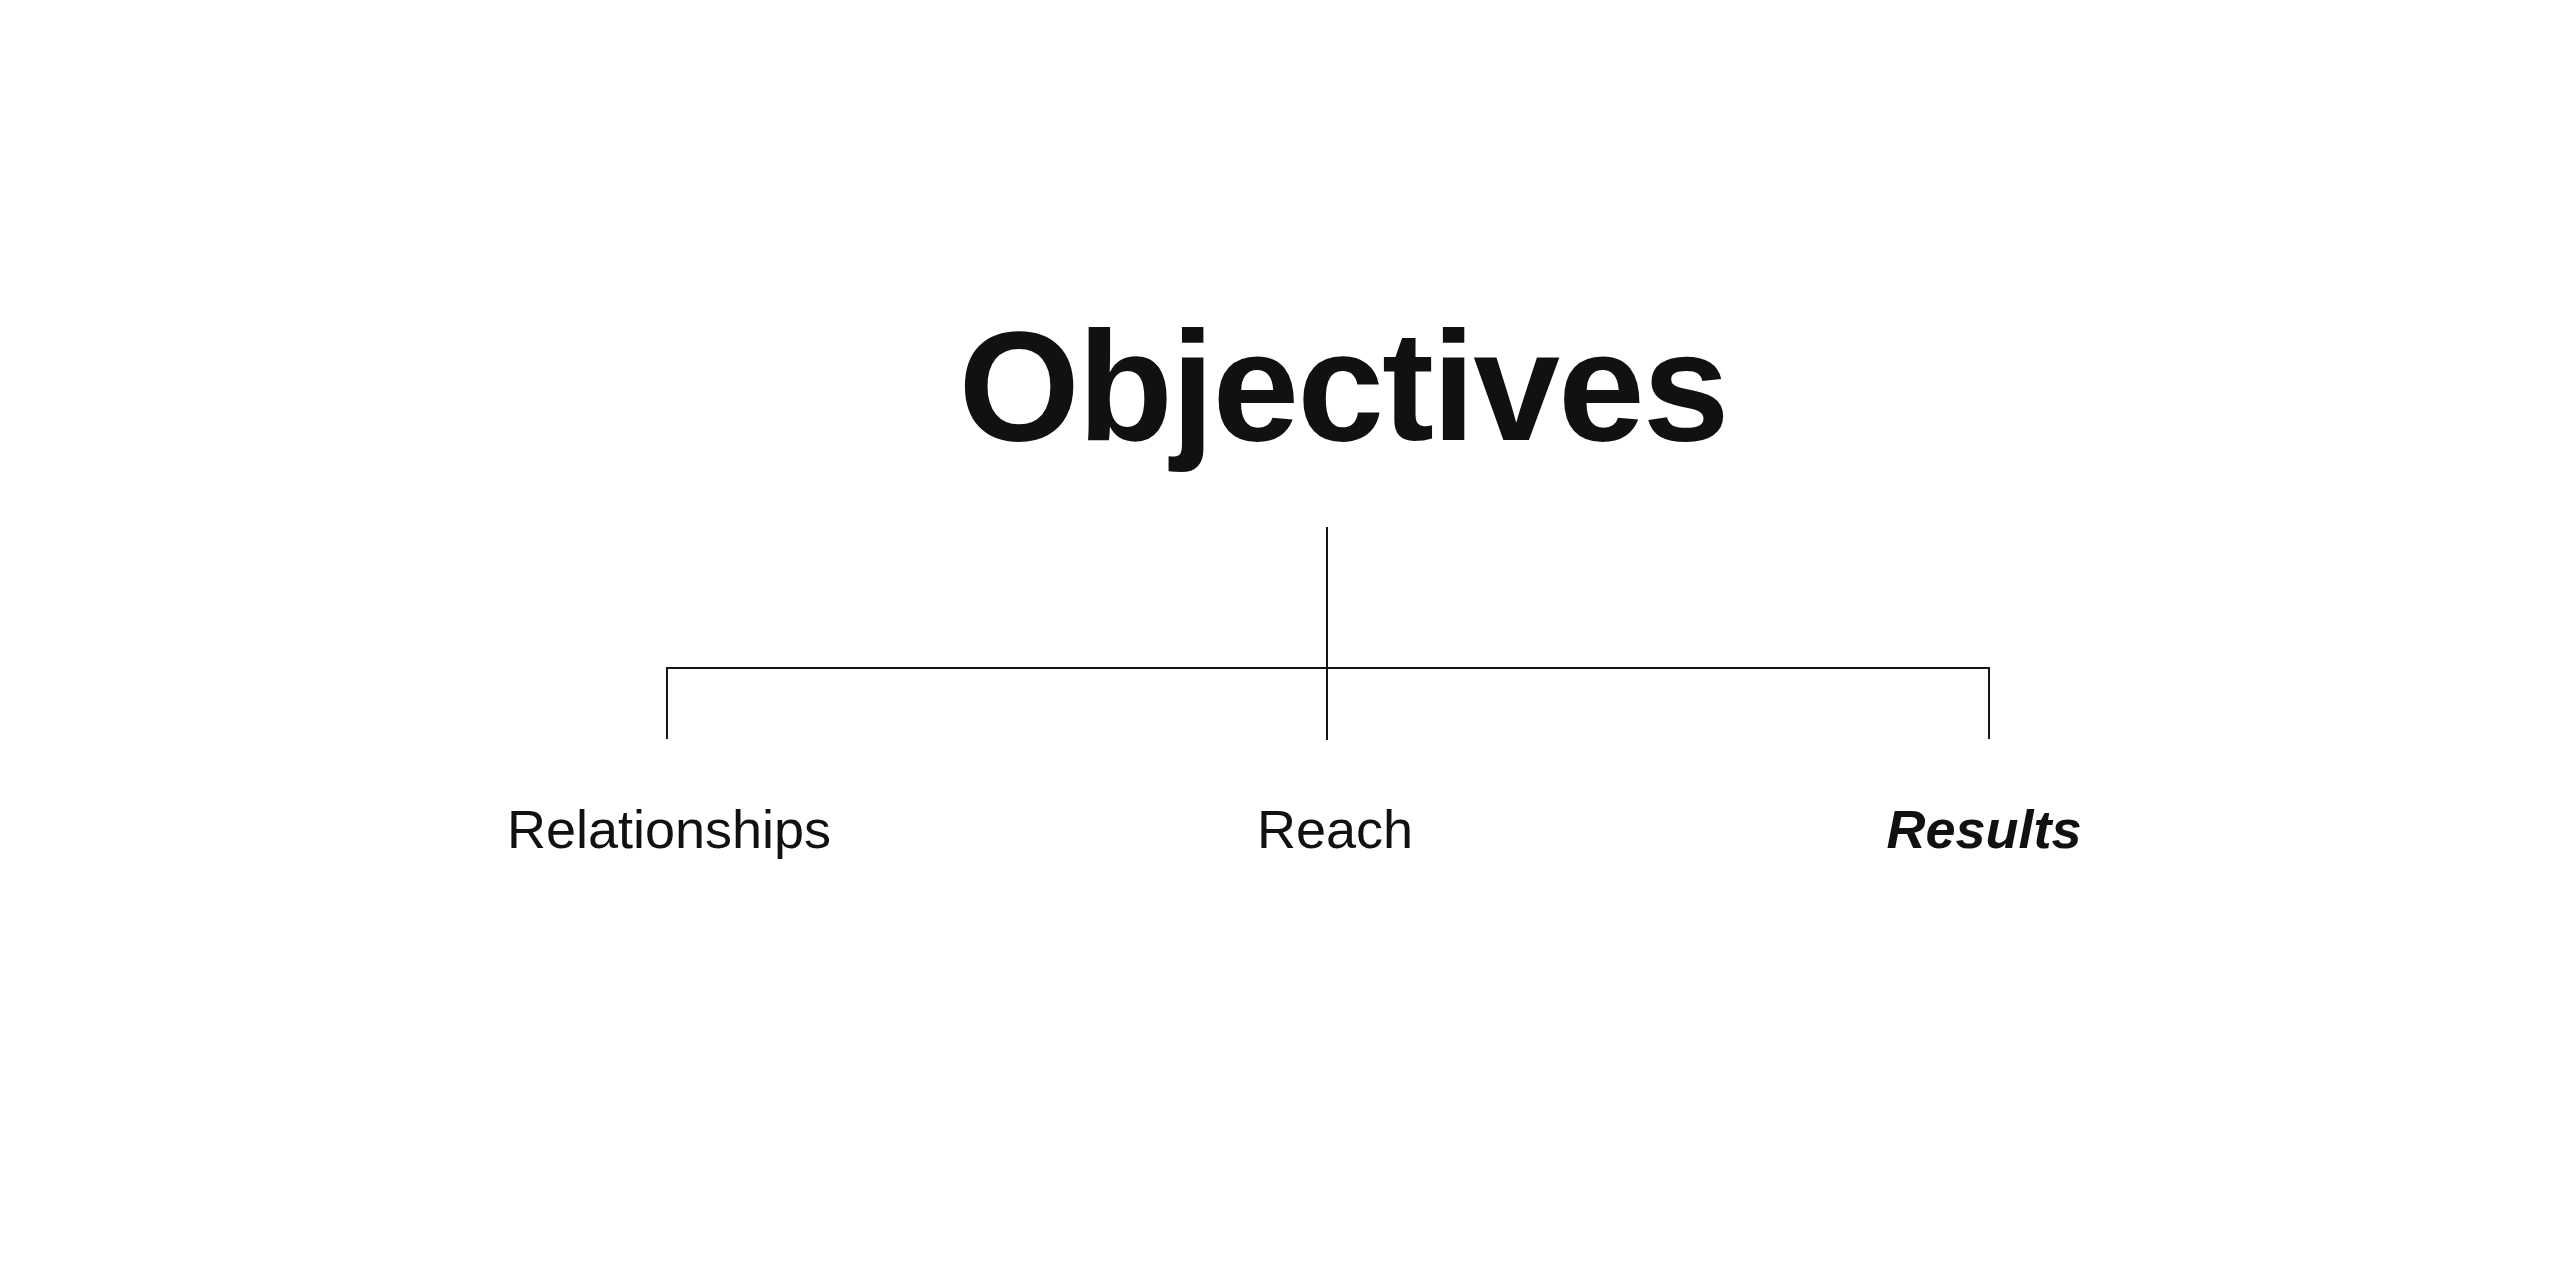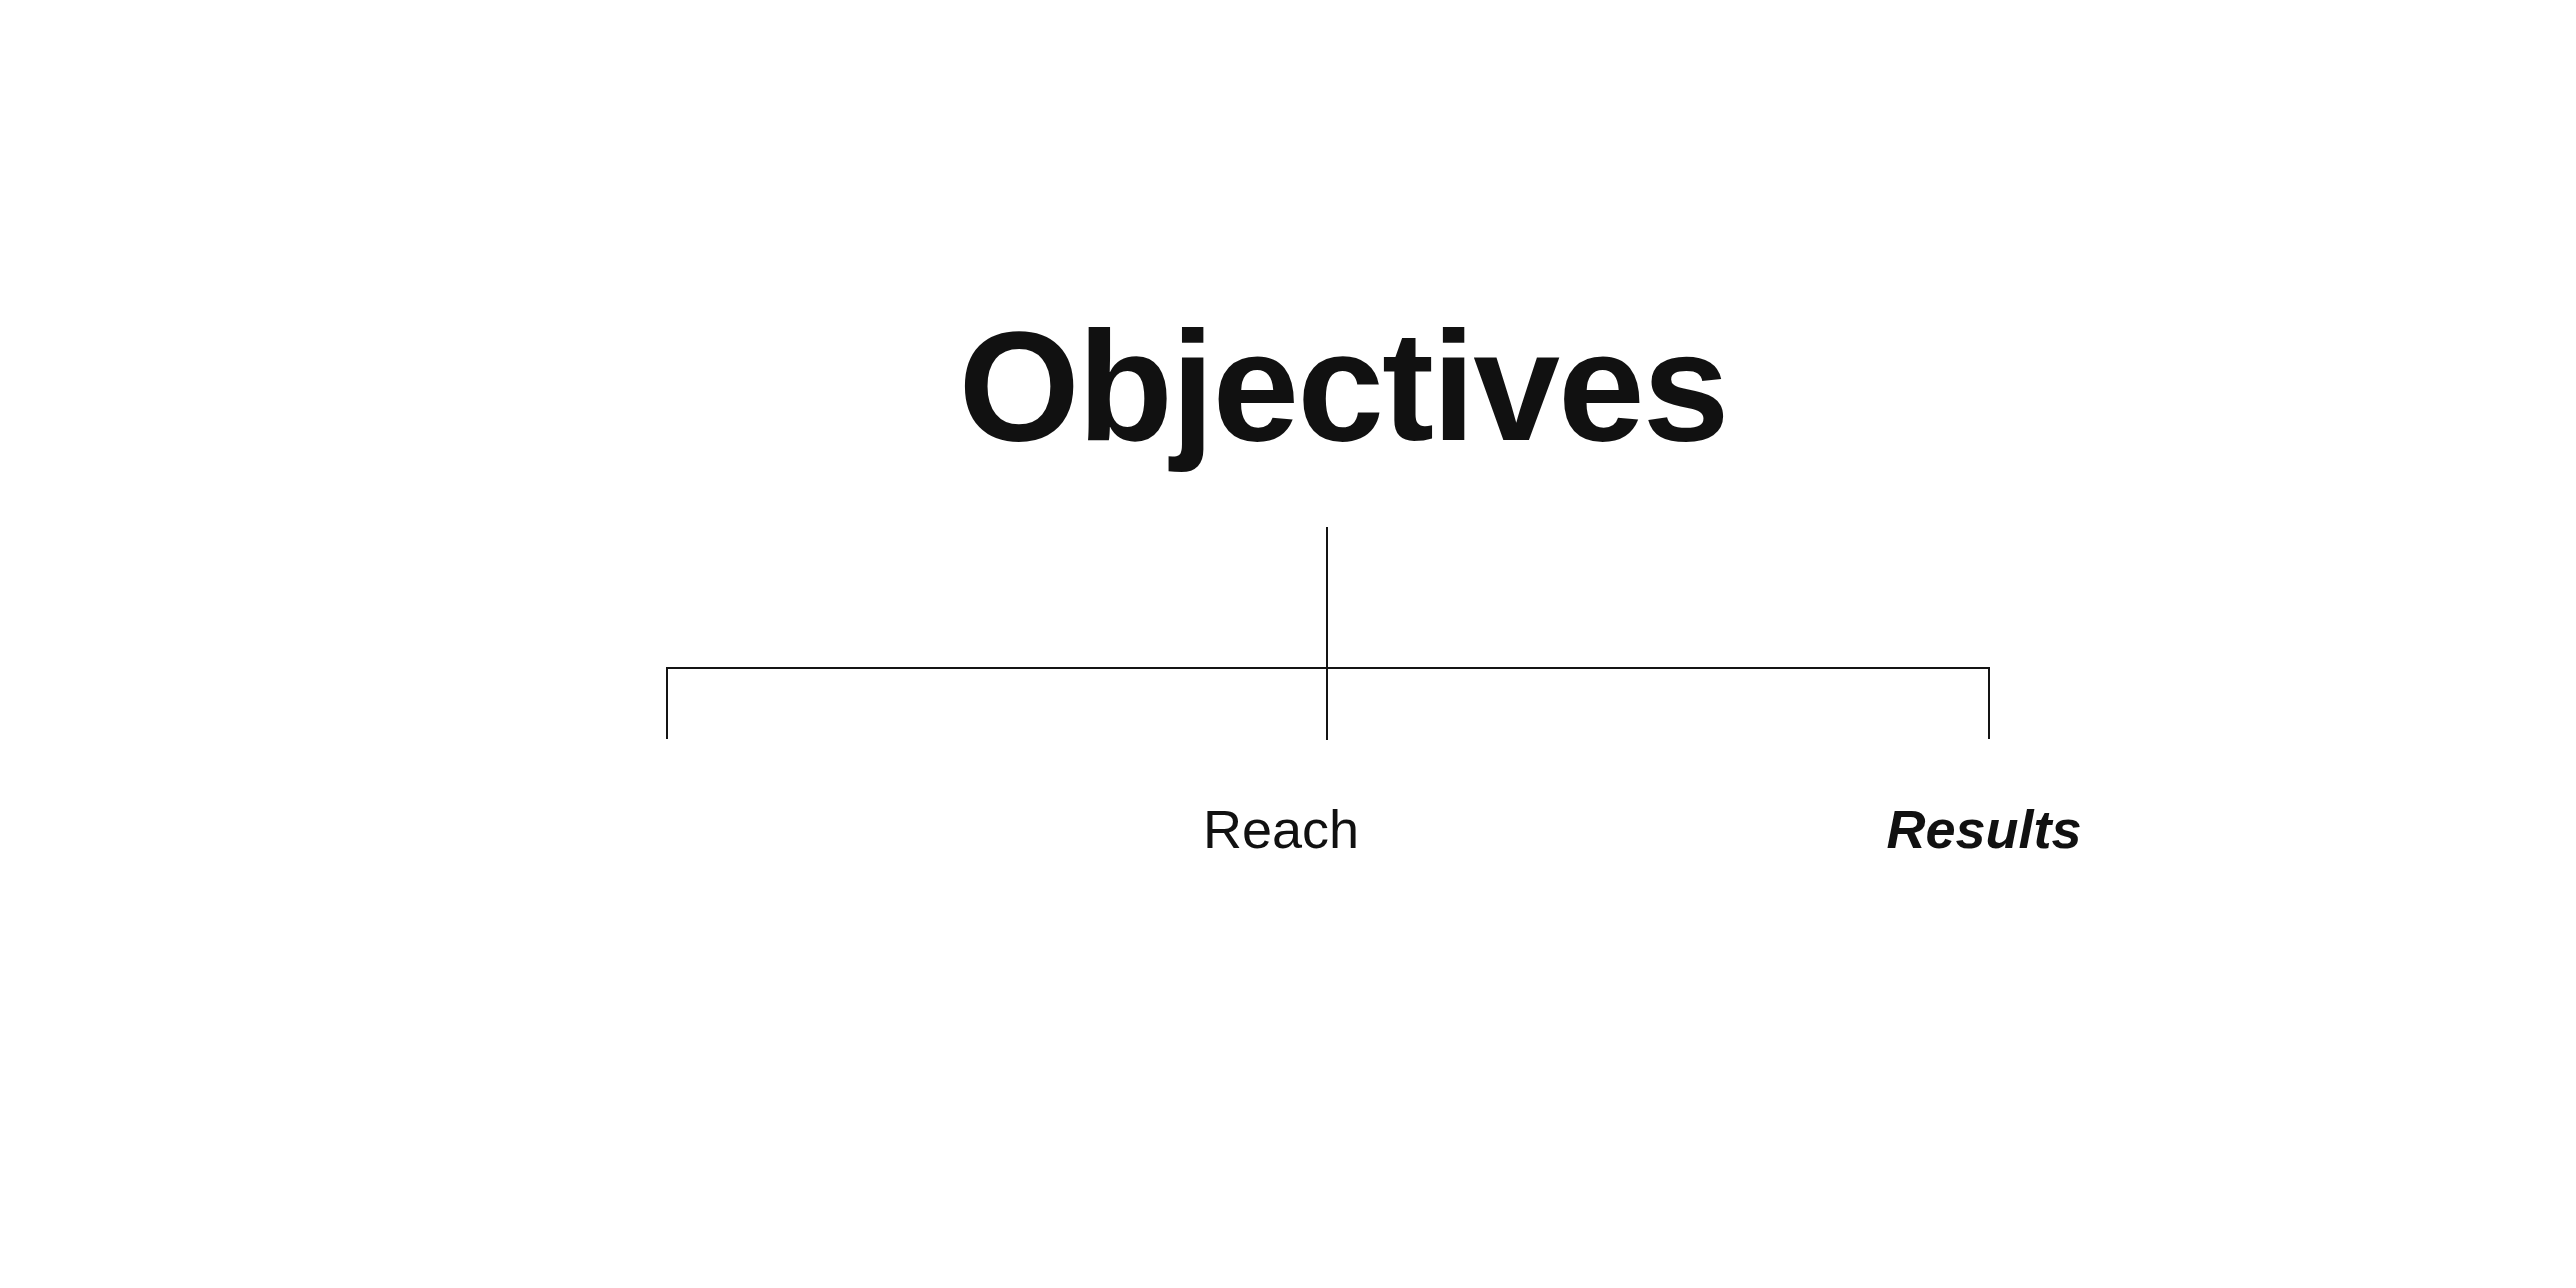--- a/index.html
+++ b/index.html
@@ -61,36 +61,37 @@
     transform: translateX(-50%);
     font-size: 54px;
     font-weight: 400;
     line-height: 1;
     white-space: nowrap;
   }
   .node-label.bold {
     font-weight: 700;
   }
   .node-relationships { left: 669px; }
-  .node-reach         { left: 1281px; }
+  .node-reach         { left: 1335px; }
   .node-results       { left: 1984px; font-style: italic; }
 </style>
 </head>
 <body>
 
 <div class="canvas">
 
   <h1 class="diagram-title">Objectives</h1>
 
   <div>
     <div class="line stem-line"></div>
     <div class="line hbar-line"></div>
     <div class="line drop-left-line"></div>
     <div class="line drop-right-line"></div>
   </div>
 
+  <span class="node-label node-relationships">Relationships</span>
 
   <span class="node-label node-reach">Reach</span>
 
   <span class="node-label node-results bold">Results</span>
 
 </div>
 
 
 </body></html>

